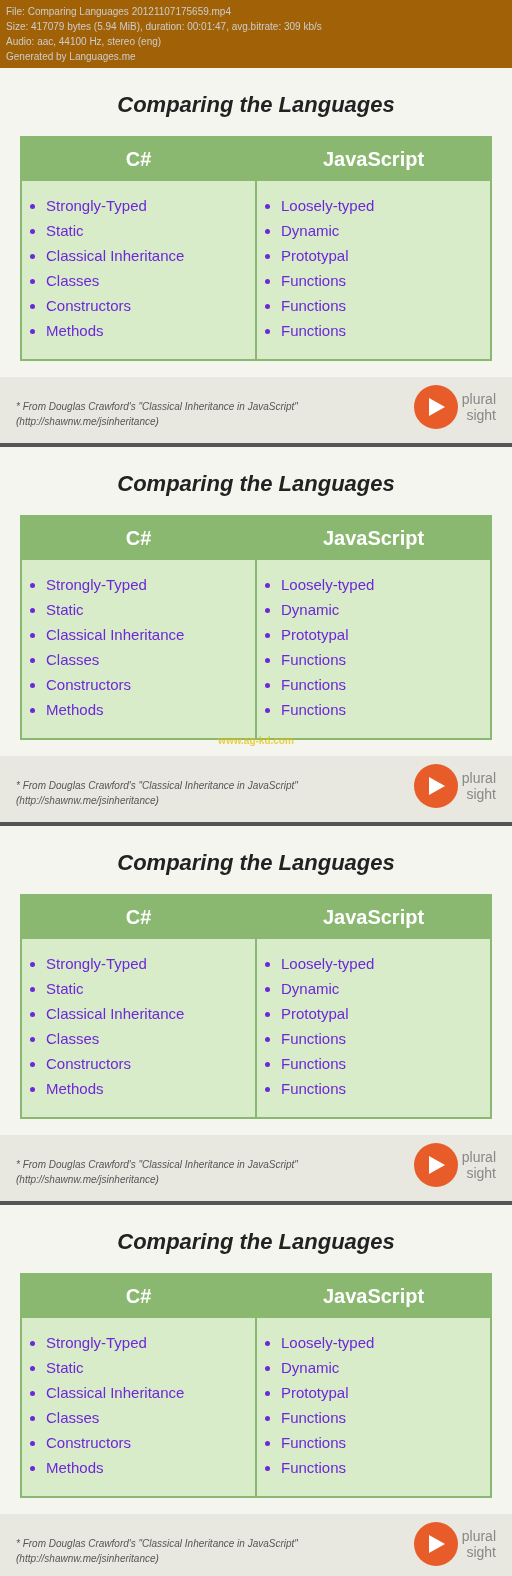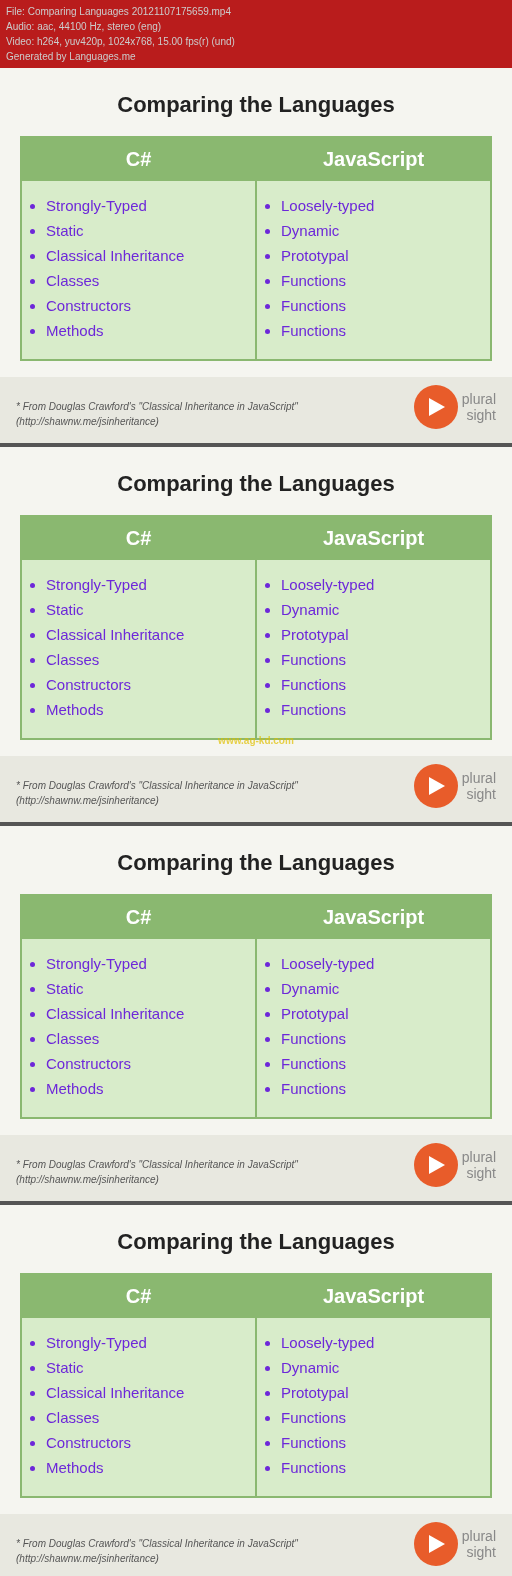--- a/index.html
+++ b/index.html
@@ -4,39 +4,40 @@
   <style>
     * { margin: 0; padding: 0; box-sizing: border-box; }
     body {
       background: #1a1a2e;
       font-family: Arial, sans-serif;
       width: 512px;
       color: #222;
     }
 
     .top-bar {
-      background: #b91c1c;
+      background: #a16207;
       color: #ccc;
       font-size: 10px;
       padding: 4px 6px;
       line-height: 1.5;
     }
 
     .slide-wrapper {
       background: #f5f5f0;
       padding: 24px 20px 16px;
       position: relative;
     }
 
     .slide-title {
       text-align: center;
       font-size: 22px;
       font-weight: bold;
       color: #222;
       margin-bottom: 18px;
+      font-style: italic;
     }
 
     .comparison-table {
       display: flex;
       gap: 0;
       border: 1px solid #8ab870;
       width: 100%;
     }
 
     .col {
@@ -138,22 +139,22 @@
     .divider {
       height: 4px;
       background: #555;
     }
   </style>
 </head>
 <body>
 
 <div class="top-bar">
   <div>File: Comparing Languages 20121107175659.mp4</div>
+  <div>Size: 417079 bytes (5.94 MiB), duration: 00:01:47, avg.bitrate: 309 kb/s</div>
   <div>Audio: aac, 44100 Hz, stereo (eng)</div>
-  <div>Video: h264, yuv420p, 1024x768, 15.00 fps(r) (und)</div>
   <div>Generated by Languages.me</div>
 </div>
 
 <div id="slides-container">
     <div class="slide-wrapper" style="position: relative;">
       <div class="slide-title">Comparing the Languages</div>
       <div class="comparison-table">
         <div class="col">
           <div class="col-header">C#</div>
           <div class="col-body">

